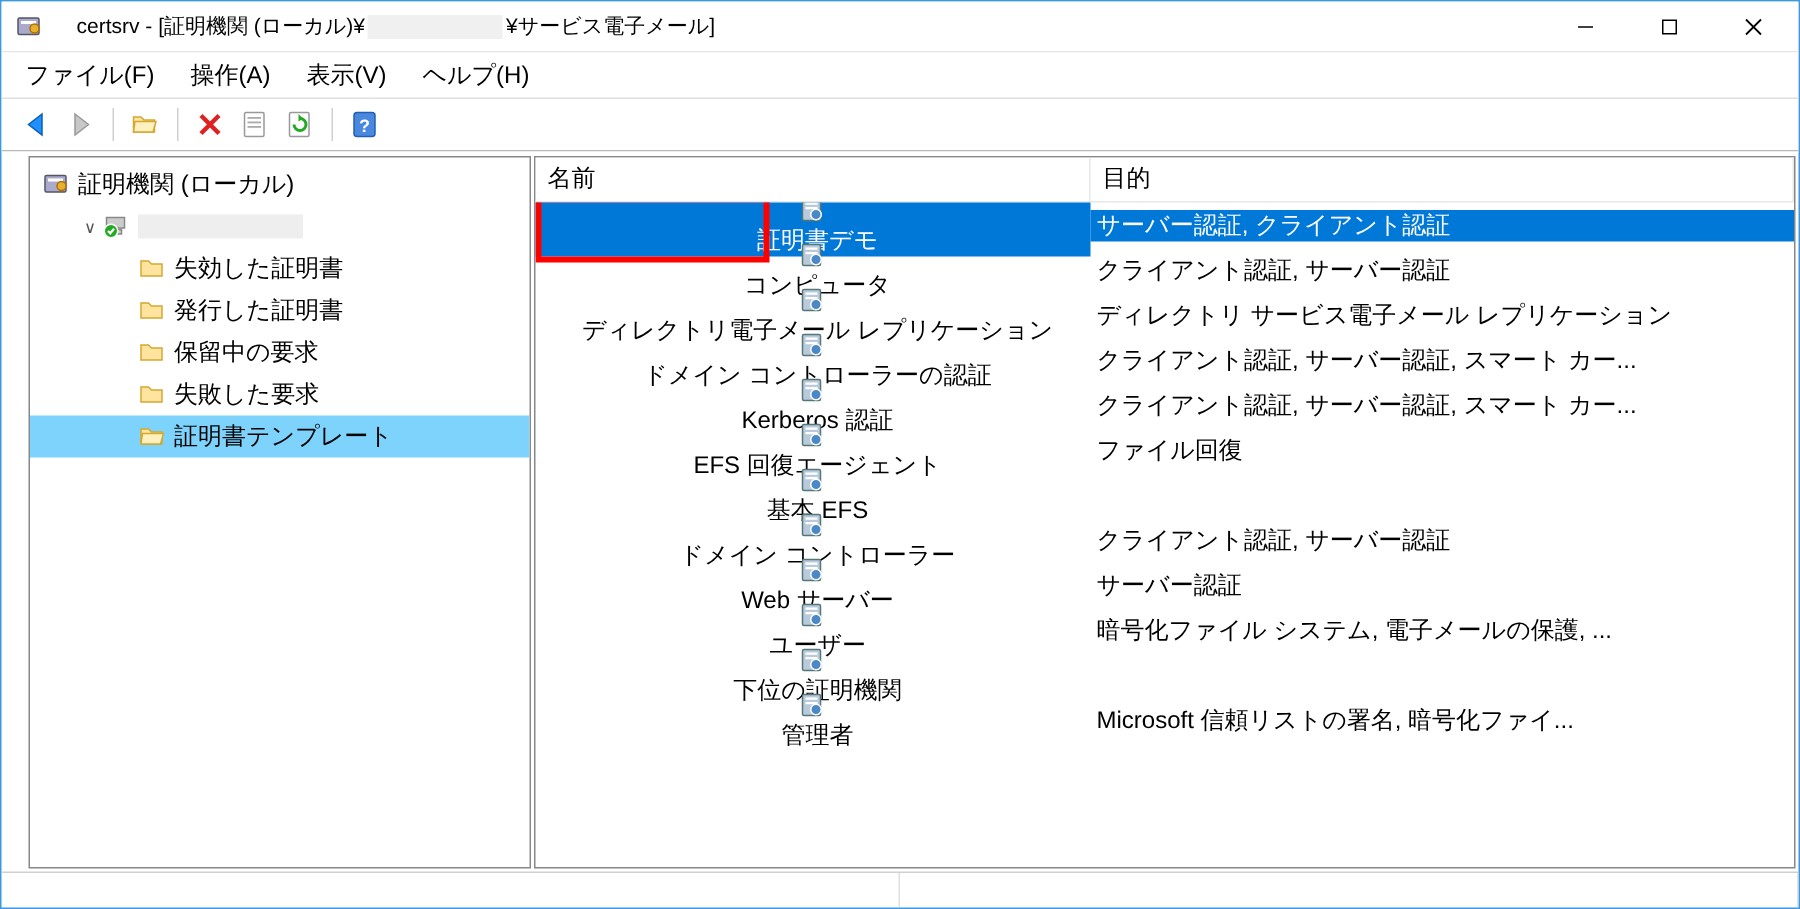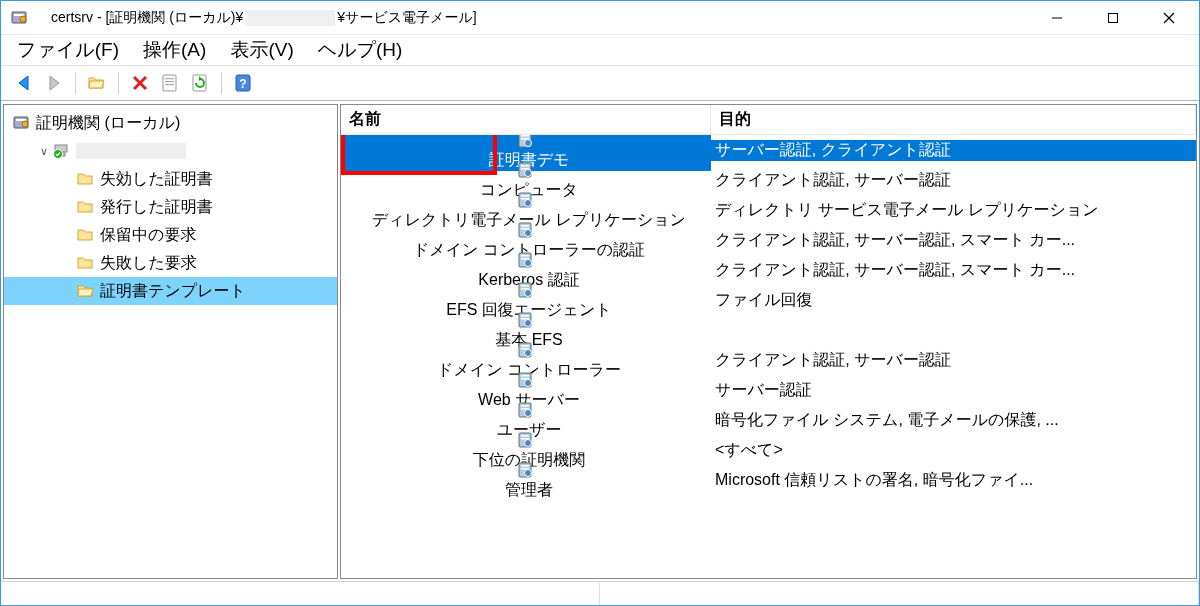--- a/index.html
+++ b/index.html
@@ -7,39 +7,39 @@
     
     .titlebar { display: flex; align-items: center; height: 34px; padding: 0 2px; background: #fff; border-bottom: 1px solid #e6e6e6; gap: 16px; }
     .titlebar-icon { width: 18px; height: 18px; margin: 0 6px 0 8px; display: flex; align-items: center; justify-content: center; }
     .titlebar-text { flex: 0 0 auto; font-size: 14px; color: #000; display: flex; align-items: center; }
     .title-redact { display: inline-block; width: 90px; height: 16px; background: #f0f0f0; margin: 0 2px; }
     .titlebar-spacer { flex: 1; }
     .win-controls { display: flex; }
     .win-btn { width: 56px; height: 32px; display: flex; align-items: center; justify-content: center; color: #000; }
     
     .menubar { display: flex; align-items: center; height: 30px; padding: 0 4px; background: #fff; }
-    .menuitem { padding: 4px 12px; font-size: 19px; }
+    .menuitem { padding: 4px 12px; font-size: 16px; }
     
     .toolbar { display: flex; align-items: center; height: 36px; padding: 0 8px; background: #fff; border-top: 1px solid #e0e0e0; border-bottom: 1px solid #b8b8b8; }
     .tool-sep { width: 1px; height: 22px; background: #d0d0d0; margin: 0 6px; }
     .tool-btn { width: 28px; height: 28px; display: flex; align-items: center; justify-content: center; margin: 0 1px; border-radius: 2px; }
     
     .content { display: flex; height: 480px; border-top: 1px solid #fff; }
-    .tree-pane { width: 335px; border: 1px solid #888; margin: 2px 1px 2px 2px; overflow: auto; background: #fff; padding-top: 4px; }
+    .tree-pane { width: 335px; border: 1px solid #888; margin: 2px 1px 2px 18px; overflow: auto; background: #fff; padding-top: 4px; }
     .list-pane { flex: 1; border: 1px solid #888; margin: 2px 2px 2px 1px; overflow: hidden; background: #fff; display: flex; flex-direction: column; }
     
     .tree-row { display: flex; align-items: center; height: 28px; padding-left: 8px; font-size: 16px; }
     .tree-row .disclosure { width: 16px; display: inline-flex; justify-content: center; color: #555; font-size: 11px; }
     .tree-row .t-icon { width: 20px; height: 20px; display: inline-flex; align-items: center; justify-content: center; margin-right: 4px; }
     .tree-row.selected { background: #7dd3fc; }
     .tree-row.level2 { padding-left: 32px; }
     .tree-row.level3 { padding-left: 72px; }
     .tree-redact { display: inline-block; width: 110px; height: 16px; background: #eee; }
     
-    .list-header { display: flex; height: 30px; background: #fff; border-bottom: 1px solid #e8e8e8; font-weight: bold; }
+    .list-header { display: flex; height: 30px; background: #fff; border-bottom: 1px solid #e8e8e8; }
     .col-header { padding: 4px 8px; font-size: 16px; border-right: 1px solid #e8e8e8; display: flex; align-items: center; }
     .col-name { width: 370px; }
     .col-purpose { flex: 1; }
     
     .list-body { flex: 1; overflow: auto; }
     .list-row { display: flex; height: 30px; align-items: center; font-size: 16px; position: relative; }
     .list-row .cell-name { width: 370px; display: flex; align-items: center; padding-left: 6px; flex-direction: column; }
     .list-row .cell-purpose { flex: 1; padding-left: 4px; white-space: nowrap; overflow: hidden; text-overflow: ellipsis; }
     .list-row.selected .cell-name, .list-row.selected .cell-purpose { background: #0078d7; color: #fff; }
     .list-row .l-icon { width: 20px; height: 20px; display: inline-flex; align-items: center; justify-content: center; margin-right: 6px; }
@@ -347,21 +347,20 @@
         </div>
         <div class="list-row">
           <div class="cell-name">
             <span class="l-icon">
               <svg width="18" height="18">
                 <use href="#cert-template-icon"></use>
               </svg>
             </span>
             <span>下位の証明機関</span>
           </div>
-          <div class="cell-purpose">&lt;すべて&gt;</div>
         </div>
         <div class="list-row">
           <div class="cell-name">
             <span class="l-icon">
               <svg width="18" height="18">
                 <use href="#cert-template-icon"></use>
               </svg>
             </span>
             <span>管理者</span>
           </div>

